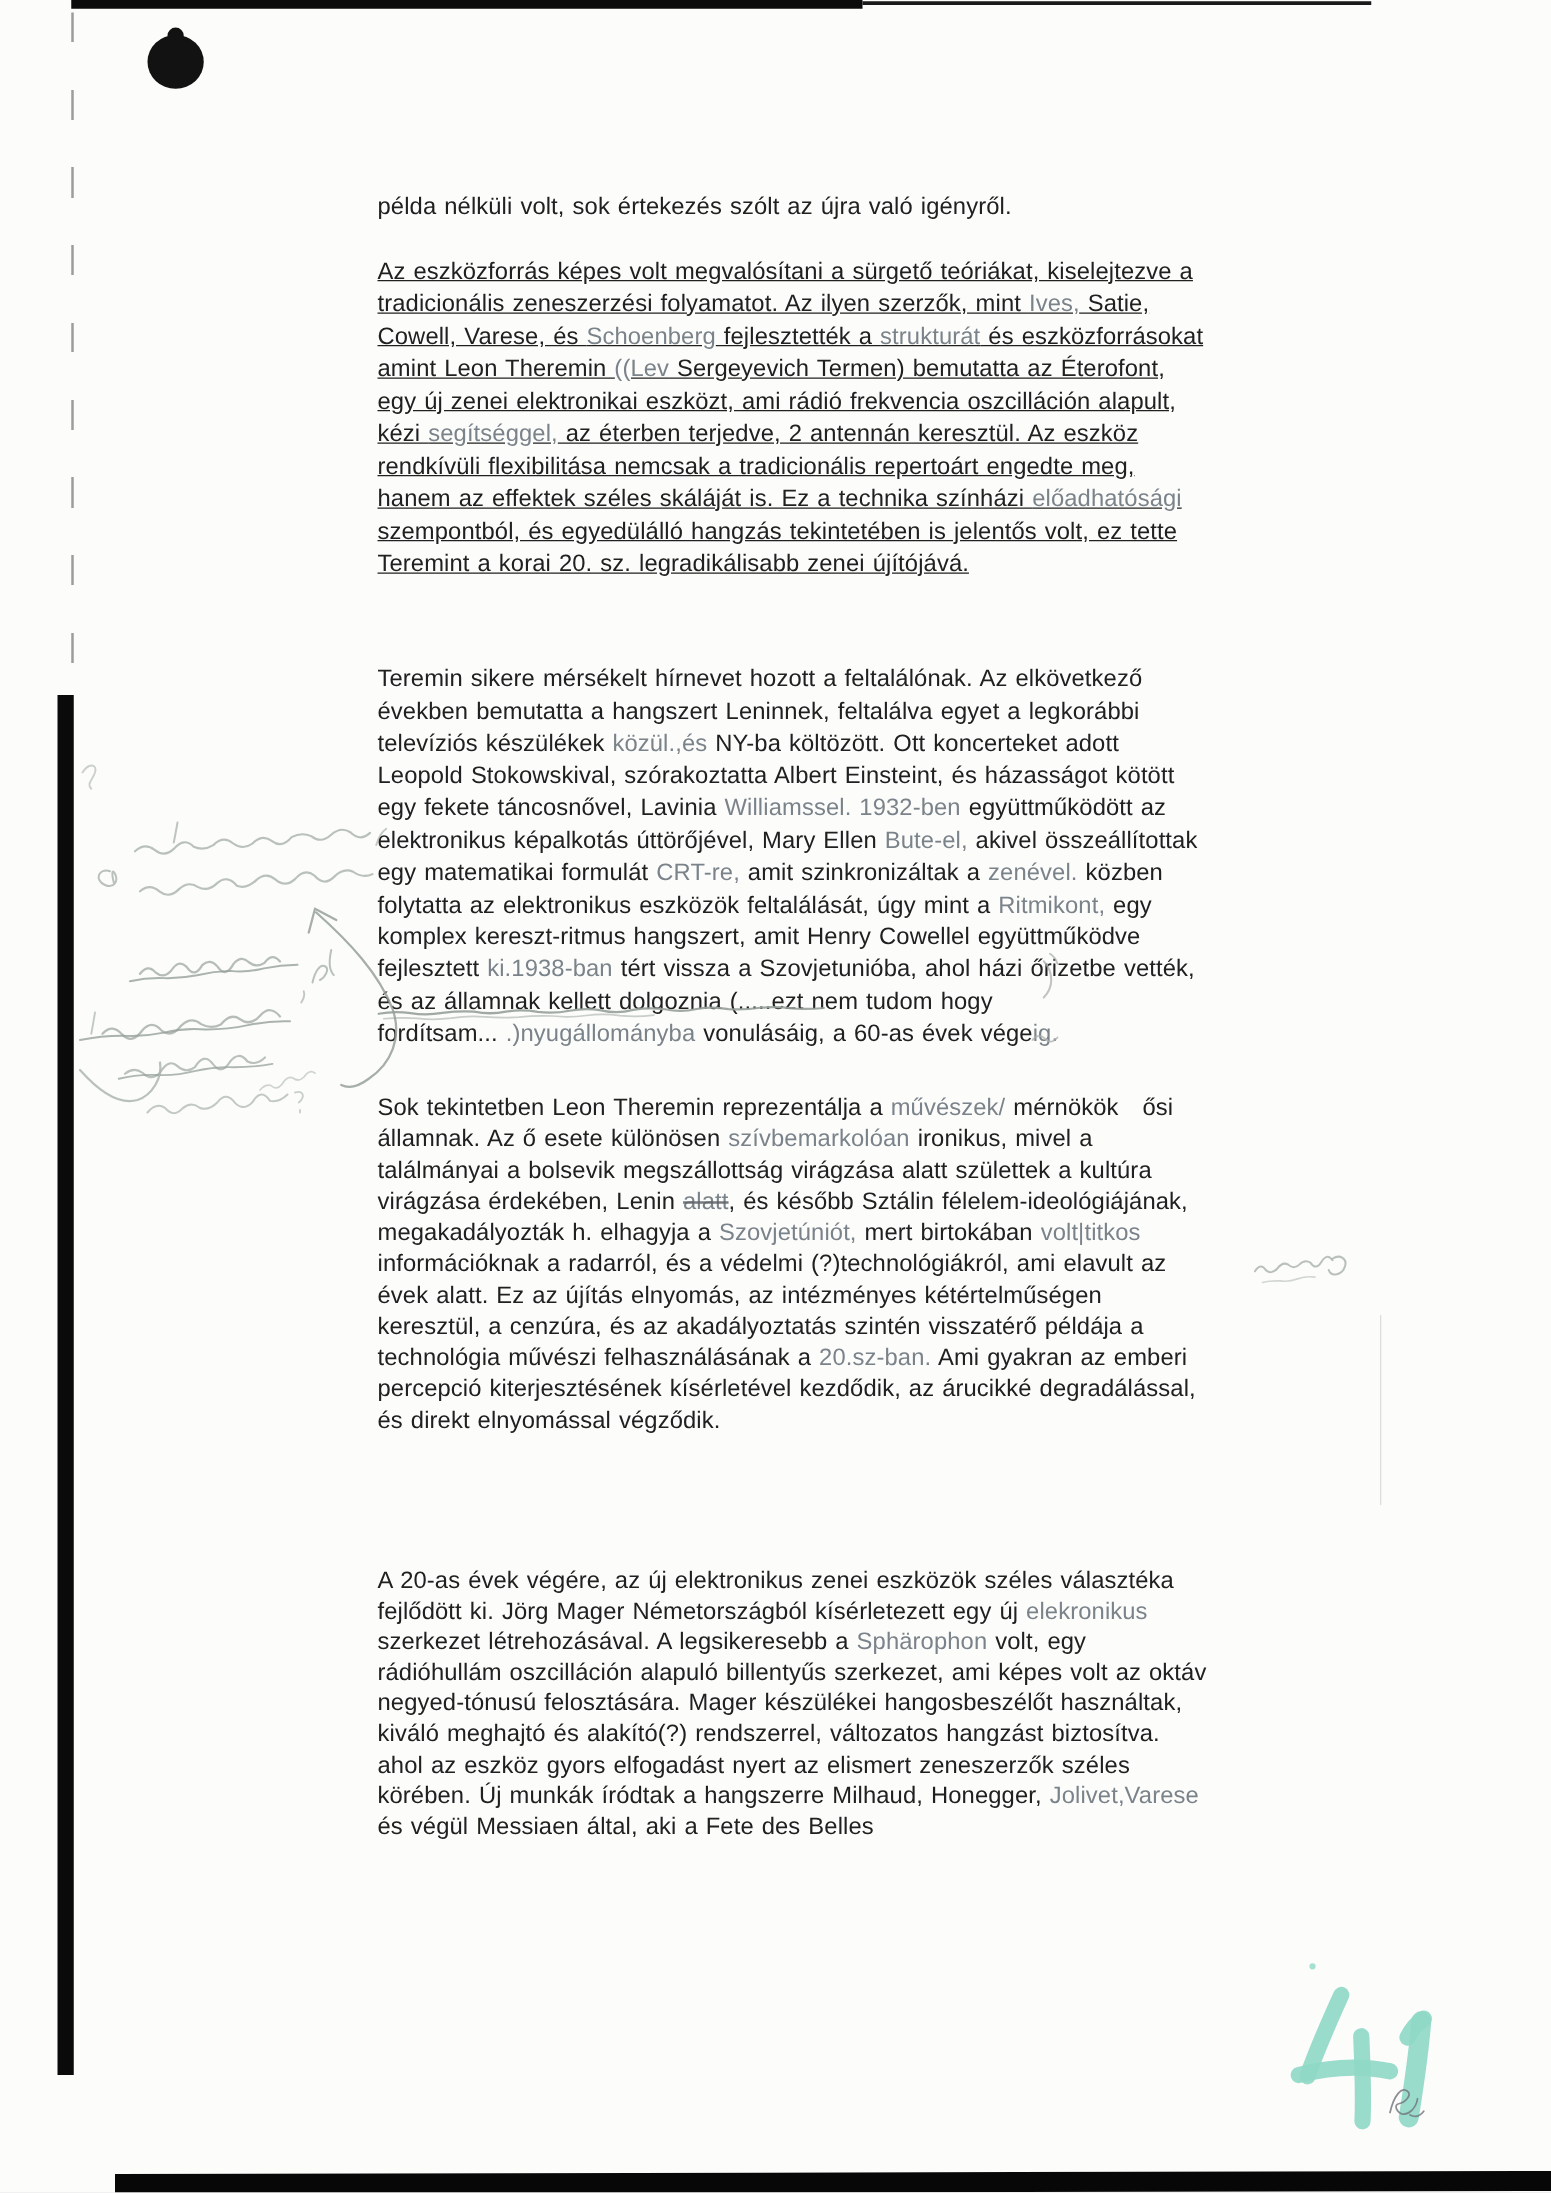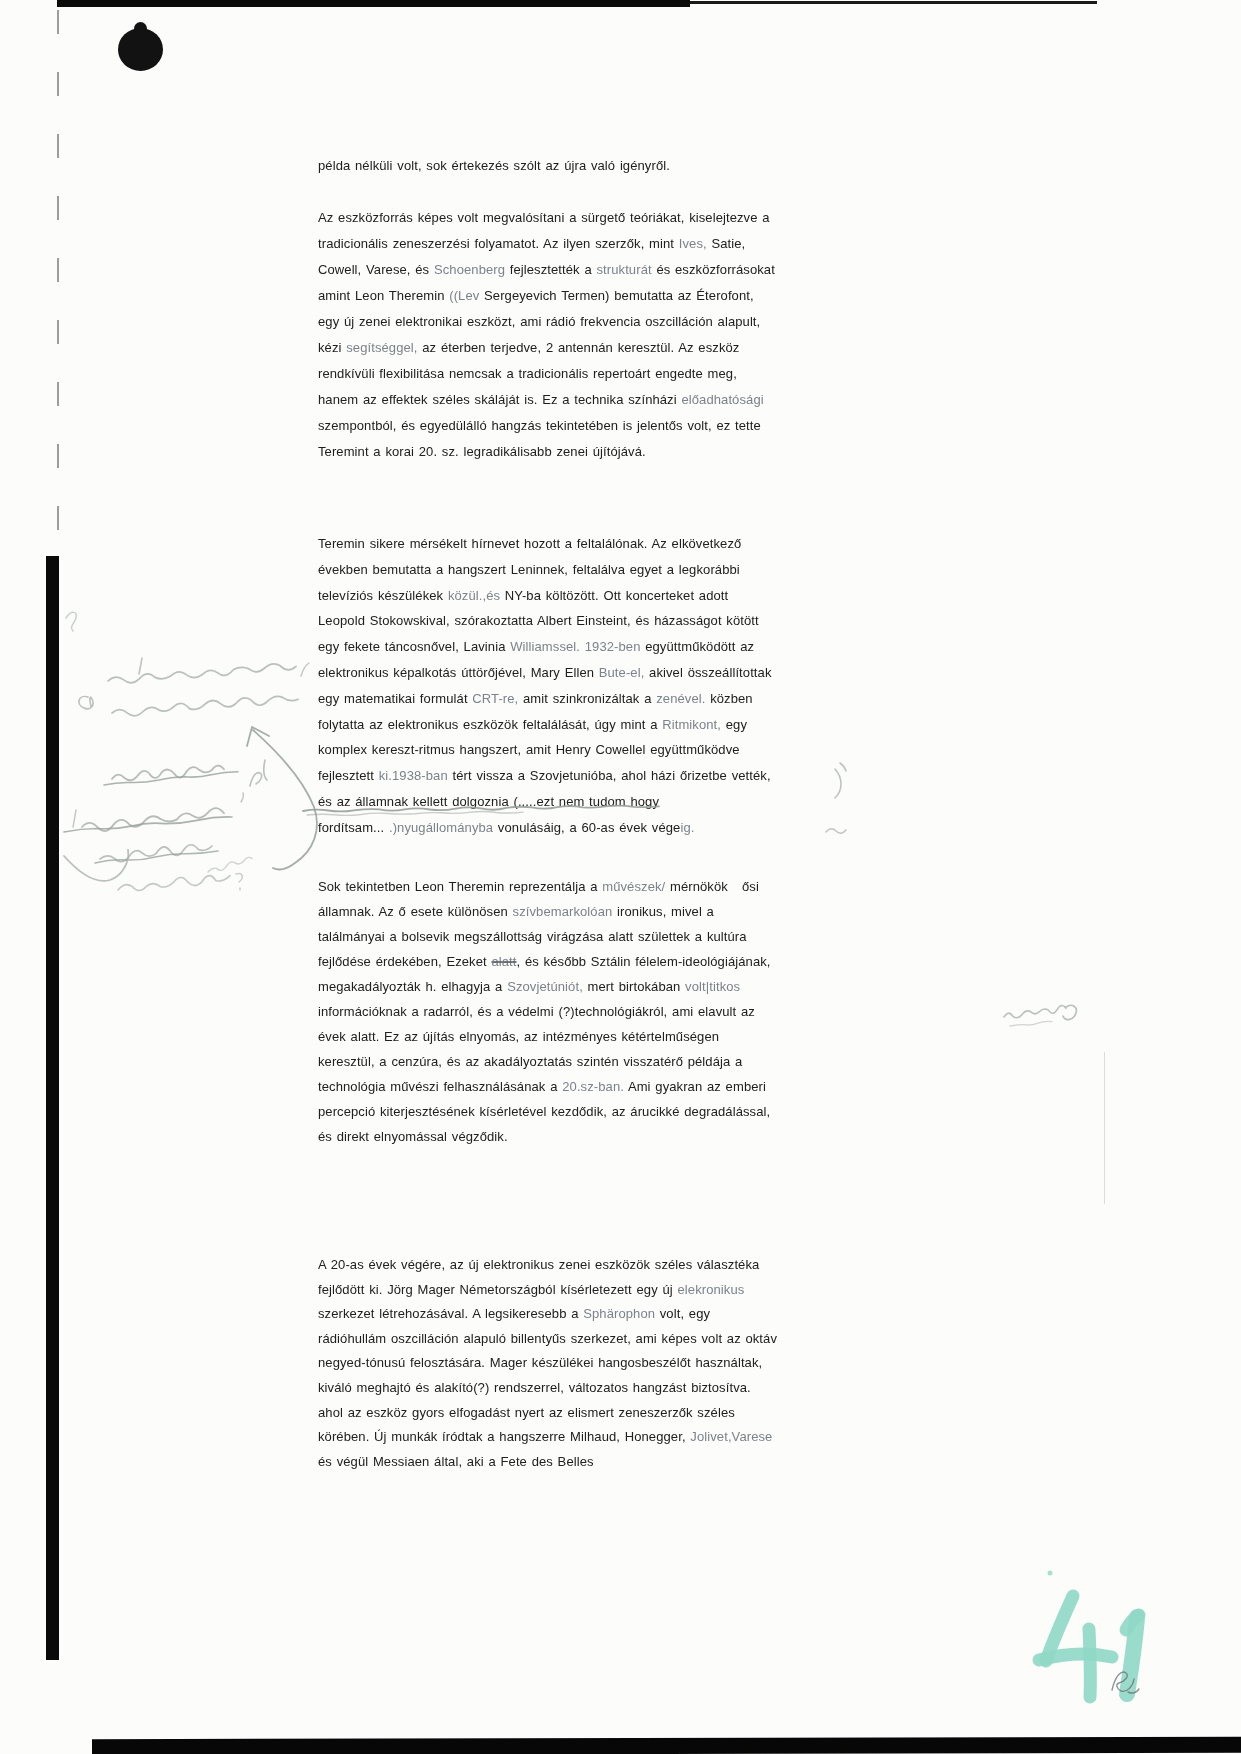--- a/index.html
+++ b/index.html
@@ -16,23 +16,23 @@
   .top-bar-1{position:absolute;left:57px;top:0;width:633px;height:7px;background:#0b0b0b;}
   .top-bar-2{position:absolute;left:690px;top:1px;width:407px;height:3px;background:#1a1a1a;}
   .left-line-dashed{position:absolute;left:57px;top:10px;width:2px;height:548px;opacity:.55;
     background:repeating-linear-gradient(to bottom, rgba(35,35,35,.8) 0 24px, transparent 24px 62px);}
   .left-bar{position:absolute;left:46px;top:556px;width:13px;height:1104px;background:#0a0a0a;}
   .bottom-bar{position:absolute;left:92px;top:1738px;width:1149px;height:16px;background:#070707;transform:skewY(-0.12deg);}
   .hole-punch{position:absolute;left:118px;top:28px;width:45px;height:43px;background:#121212;border-radius:50%;}
   .hole-punch::before{content:"";position:absolute;left:16px;top:-6px;width:13px;height:13px;background:#121212;border-radius:50%;}
   .crease{position:absolute;left:1104px;top:1052px;width:1px;height:152px;background:rgba(140,140,140,.28);}
   
-  .paragraph{position:absolute;left:318px;font-size:13px;letter-spacing:.1px;word-spacing:1px;}
+  .paragraph{position:absolute;left:302px;font-size:19px;letter-spacing:.1px;word-spacing:1px;}
   #p0{top:153px;line-height:26px;}
-  #p1{top:205px;line-height:26px;}
+  #p1{top:205px;line-height:26px;text-decoration:underline;}
   #p2{top:531px;line-height:25.8px;}
   #p3{top:874px;line-height:25px;}
   #p4{top:1253px;line-height:24.6px;}
   .line{white-space:pre;}
   .seg{color:var(--ink);}
   .seg.g{color:var(--gray);}
   .seg.strike{color:var(--gray);text-decoration:line-through;text-decoration-thickness:1.6px;text-decoration-color:rgba(95,100,105,.85);margin-top:36px;}
   svg.overlay{position:absolute;left:0;top:0;width:1241px;height:1754px;pointer-events:none;}
 </style>
 </head>
@@ -75,21 +75,21 @@
         <div class="line"><span class="seg">folytatta az elektronikus eszközök feltalálását, úgy mint a </span><span class="seg g">Ritmikont,</span><span class="seg"> egy</span></div>
         <div class="line"><span class="seg">komplex kereszt-ritmus hangszert, amit Henry Cowellel együttműködve</span></div>
         <div class="line"><span class="seg">fejlesztett </span><span class="seg g">ki.1938-ban</span><span class="seg"> tért vissza a Szovjetunióba, ahol házi őrizetbe vették,</span></div>
         <div class="line"><span class="seg">és az államnak kellett dolgoznia (.....ezt nem tudom hogy</span></div>
         <div class="line"><span class="seg">fordítsam... </span><span class="seg g">.)nyugállományba</span><span class="seg"> vonulásáig, a 60-as évek vége</span><span class="seg g">ig.</span></div>
       </div>
     <div class="paragraph" id="p3">
         <div class="line"><span class="seg">Sok tekintetben Leon Theremin reprezentálja a </span><span class="seg g">művészek/</span><span class="seg"> mérnökök   ősi</span></div>
         <div class="line"><span class="seg">államnak. Az ő esete különösen </span><span class="seg g">szívbemarkolóan</span><span class="seg"> ironikus, mivel a</span></div>
         <div class="line"><span class="seg">találmányai a bolsevik megszállottság virágzása alatt születtek a kultúra</span></div>
-        <div class="line"><span class="seg">fejlődése érdekében, Ezeket </span><span class="seg strike">alatt</span><span class="seg">, és később Sztálin félelem-ideológiájának,</span></div>
+        <div class="line"><span class="seg">virágzása érdekében, Lenin </span><span class="seg strike">alatt</span><span class="seg">, és később Sztálin félelem-ideológiájának,</span></div>
         <div class="line"><span class="seg">megakadályozták h. elhagyja a </span><span class="seg g">Szovjetúniót,</span><span class="seg"> mert birtokában </span><span class="seg g">volt|titkos</span></div>
         <div class="line"><span class="seg">információknak a radarról, és a védelmi (?)technológiákról, ami elavult az</span></div>
         <div class="line"><span class="seg">évek alatt. Ez az újítás elnyomás, az intézményes kétértelműségen</span></div>
         <div class="line"><span class="seg">keresztül, a cenzúra, és az akadályoztatás szintén visszatérő példája a</span></div>
         <div class="line"><span class="seg">technológia művészi felhasználásának a </span><span class="seg g">20.sz-ban.</span><span class="seg"> Ami gyakran az emberi</span></div>
         <div class="line"><span class="seg">percepció kiterjesztésének kísérletével kezdődik, az árucikké degradálással,</span></div>
         <div class="line"><span class="seg">és direkt elnyomással végződik.</span></div>
       </div>
     <div class="paragraph" id="p4">
         <div class="line"><span class="seg">A 20-as évek végére, az új elektronikus zenei eszközök széles választéka</span></div>

